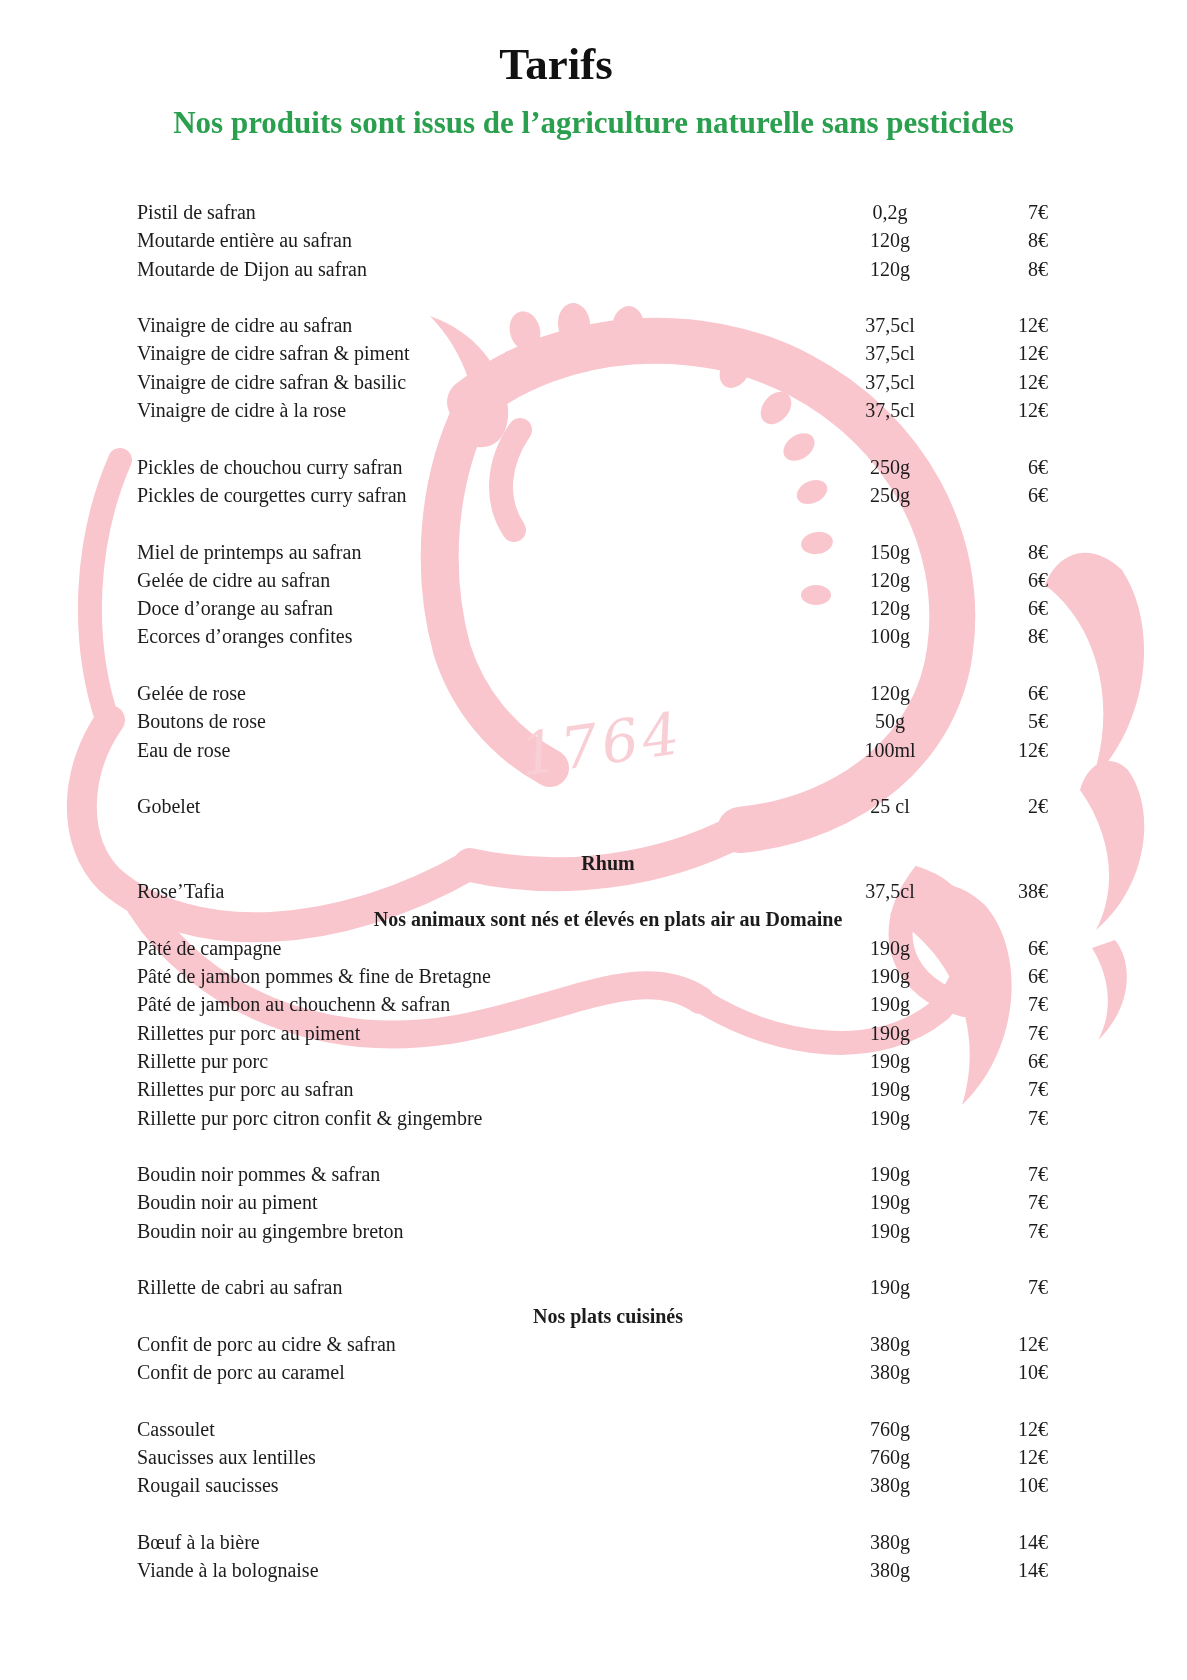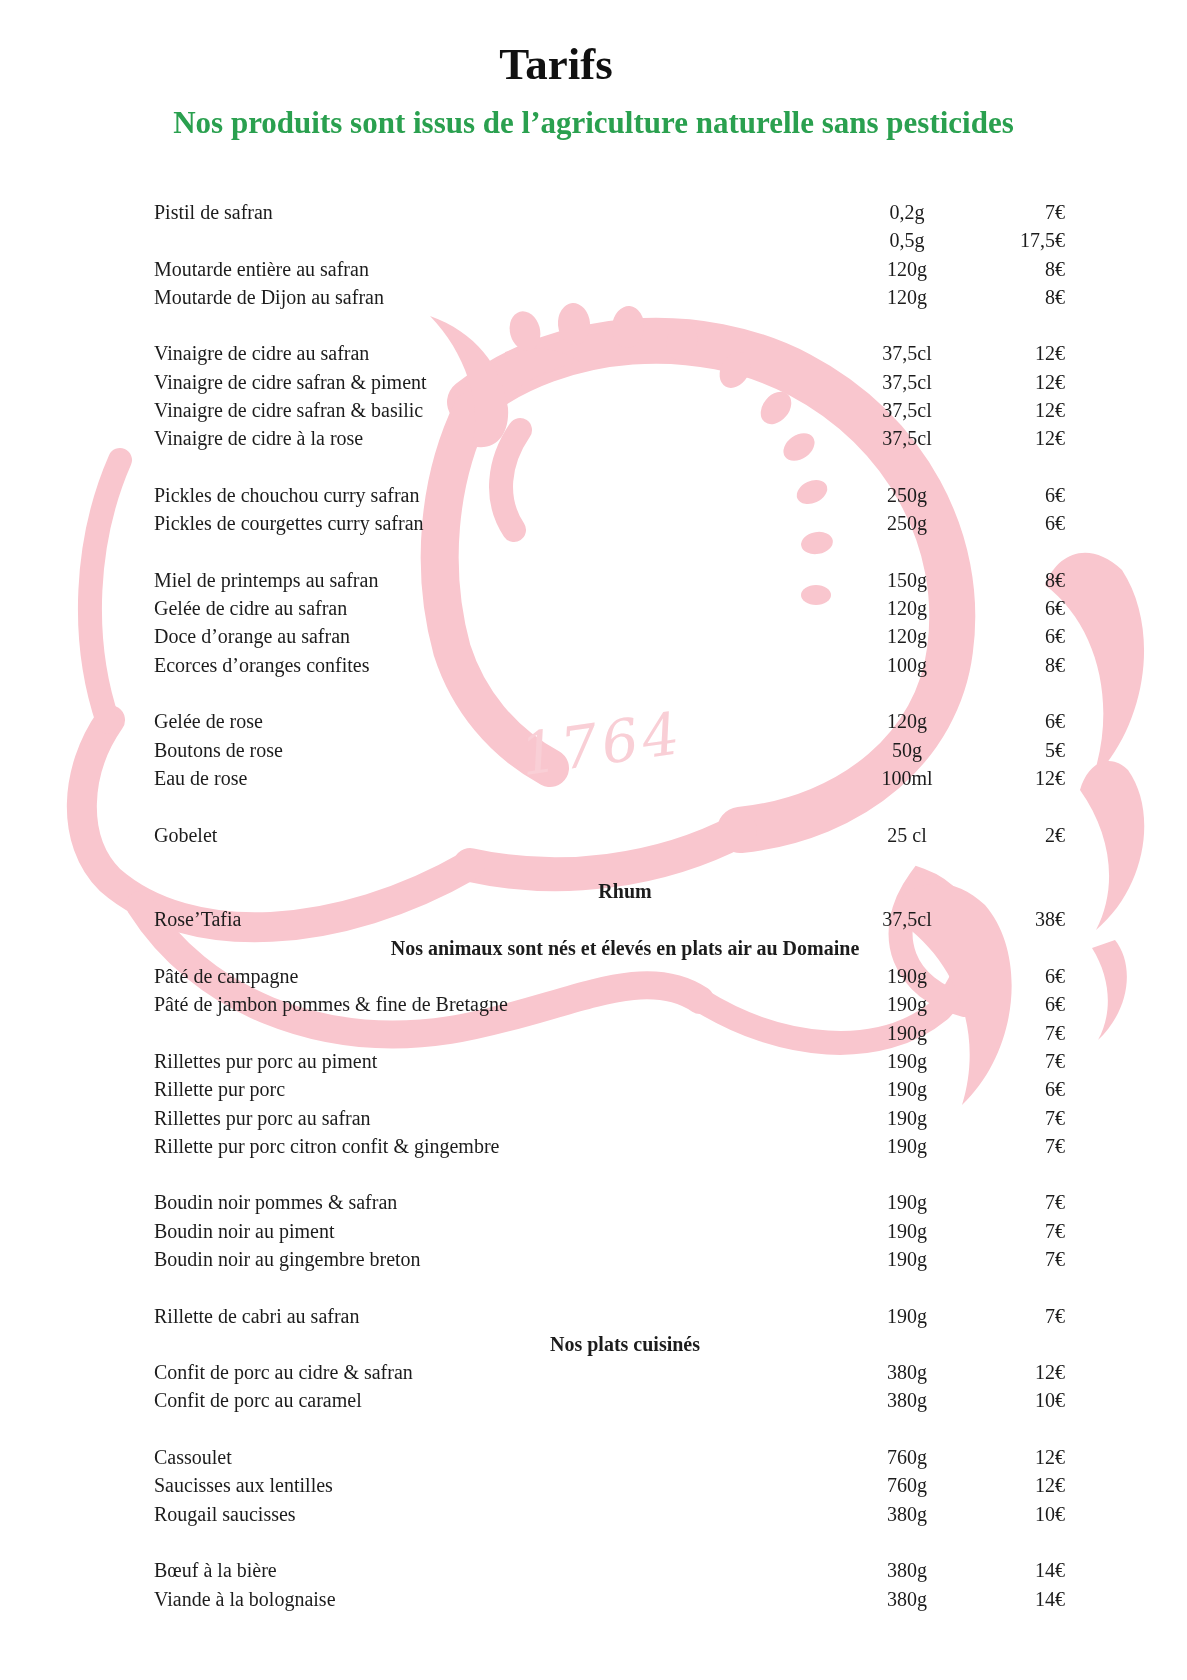--- a/index.html
+++ b/index.html
@@ -15,21 +15,21 @@
   }
   .content{position:absolute;left:0;top:0;width:1187px;height:1680px;z-index:1;}
   .title{
     position:absolute;top:38px;left:0;width:1112px;text-align:center;
     font-size:45px;line-height:52px;font-weight:bold;color:#111;
   }
   .subtitle{
     position:absolute;top:102px;left:0;width:1187px;text-align:center;
     font-size:31px;line-height:42px;font-weight:bold;
   }
-  .menu{position:absolute;top:198px;left:0;width:1169px;margin-left:17px;}
+  .menu{position:absolute;top:198px;left:0;width:1169px;}
   .row{position:relative;height:28.3px;line-height:28.3px;font-size:20px;}
   .row .name{position:absolute;left:137px;top:0;white-space:nowrap;}
   .row .qty{position:absolute;left:815px;top:0;width:150px;text-align:center;}
   .row .price{position:absolute;left:938px;top:0;width:110px;text-align:right;}
   .row.heading{text-align:center;font-weight:bold;padding-left:47px;}
 </style>
 </head>
 <body>
 
 <div class="page" style="color: rgb(28, 28, 28);">
@@ -81,25 +81,20 @@
   <div class="content">
     <div class="title">Tarifs</div>
     <div class="subtitle" style="color: rgb(42, 160, 79);">Nos produits sont issus de l’agriculture naturelle sans pesticides</div>
     <div class="menu">
         <div class="row item">
           <span class="name">Pistil de safran</span>
           <span class="qty">0,2g</span>
           <span class="price">7€</span>
         </div>
         <div class="row item">
-          <span class="name"></span>
-          <span class="qty">0,5g</span>
-          <span class="price">17,5€</span>
-        </div>
-        <div class="row item">
           <span class="name">Moutarde entière au safran</span>
           <span class="qty">120g</span>
           <span class="price">8€</span>
         </div>
         <div class="row item">
           <span class="name">Moutarde de Dijon au safran</span>
           <span class="qty">120g</span>
           <span class="price">8€</span>
         </div>
         <div class="row spacer"></div>
@@ -189,20 +184,21 @@
           <span class="name">Pâté de campagne</span>
           <span class="qty">190g</span>
           <span class="price">6€</span>
         </div>
         <div class="row item">
           <span class="name">Pâté de jambon pommes &amp; fine de Bretagne</span>
           <span class="qty">190g</span>
           <span class="price">6€</span>
         </div>
         <div class="row item">
+          <span class="name">Pâté de jambon au chouchenn &amp; safran</span>
           <span class="qty">190g</span>
           <span class="price">7€</span>
         </div>
         <div class="row item">
           <span class="name">Rillettes pur porc au piment</span>
           <span class="qty">190g</span>
           <span class="price">7€</span>
         </div>
         <div class="row item">
           <span class="name">Rillette pur porc</span>

